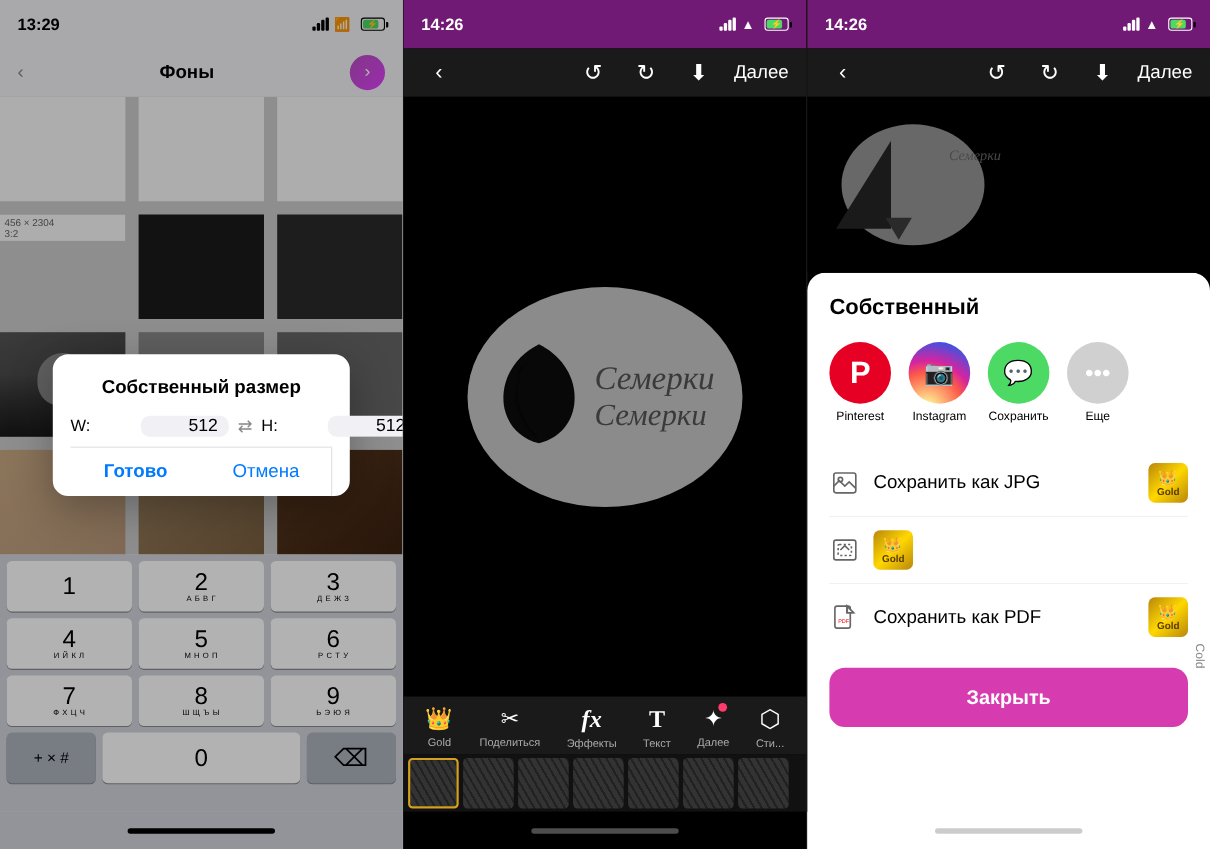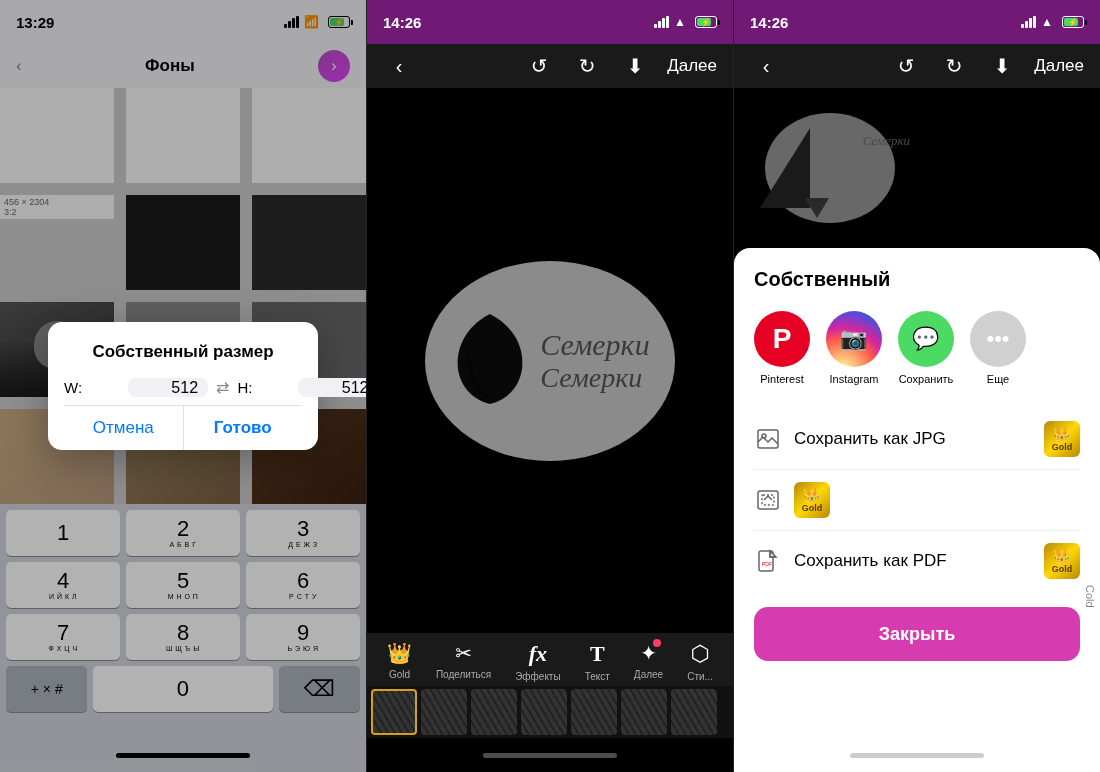--- a/index.html
+++ b/index.html
@@ -662,22 +662,22 @@
           <span class="dialog-label">W:</span>
           <input class="dialog-input" type="text" value="512" style="">
         </div>
         <span class="dialog-swap-icon">⇄</span>
         <div class="dialog-field-group">
           <span class="dialog-label">H:</span>
           <input class="dialog-input" type="text" value="512" style="">
         </div>
       </div>
       <div class="dialog-buttons">
+        <div class="dialog-btn dialog-btn-ok">Готово</div>
         <div class="dialog-btn dialog-btn-cancel">Отмена</div>
-        <div class="dialog-btn dialog-btn-ok">Готово</div>
       </div>
     </div>
   </div>
 
   <div class="keyboard">
     <div class="keyboard-row">
       <div class="key">
         <span class="key-num">1</span>
       </div>
       <div class="key">

